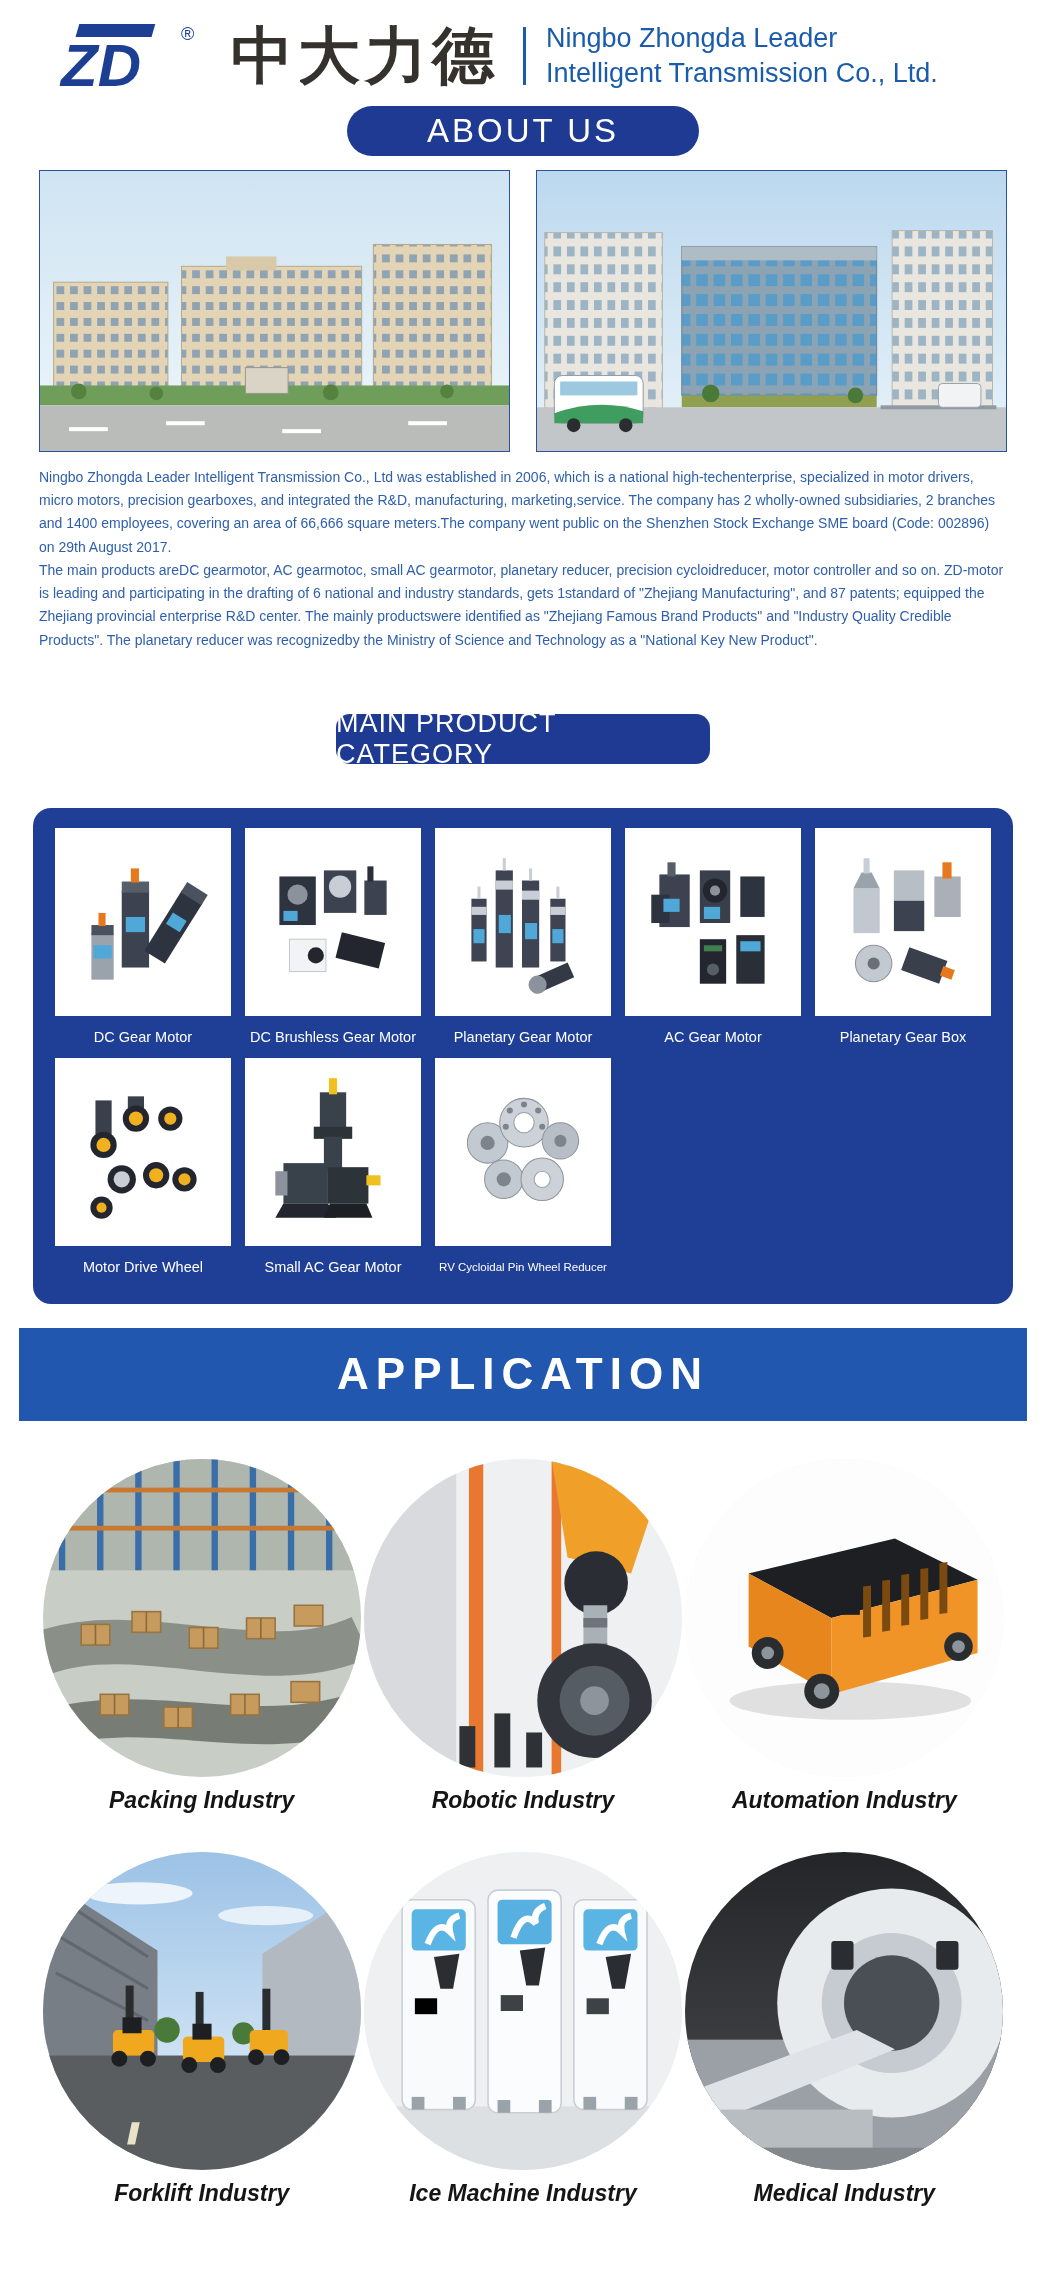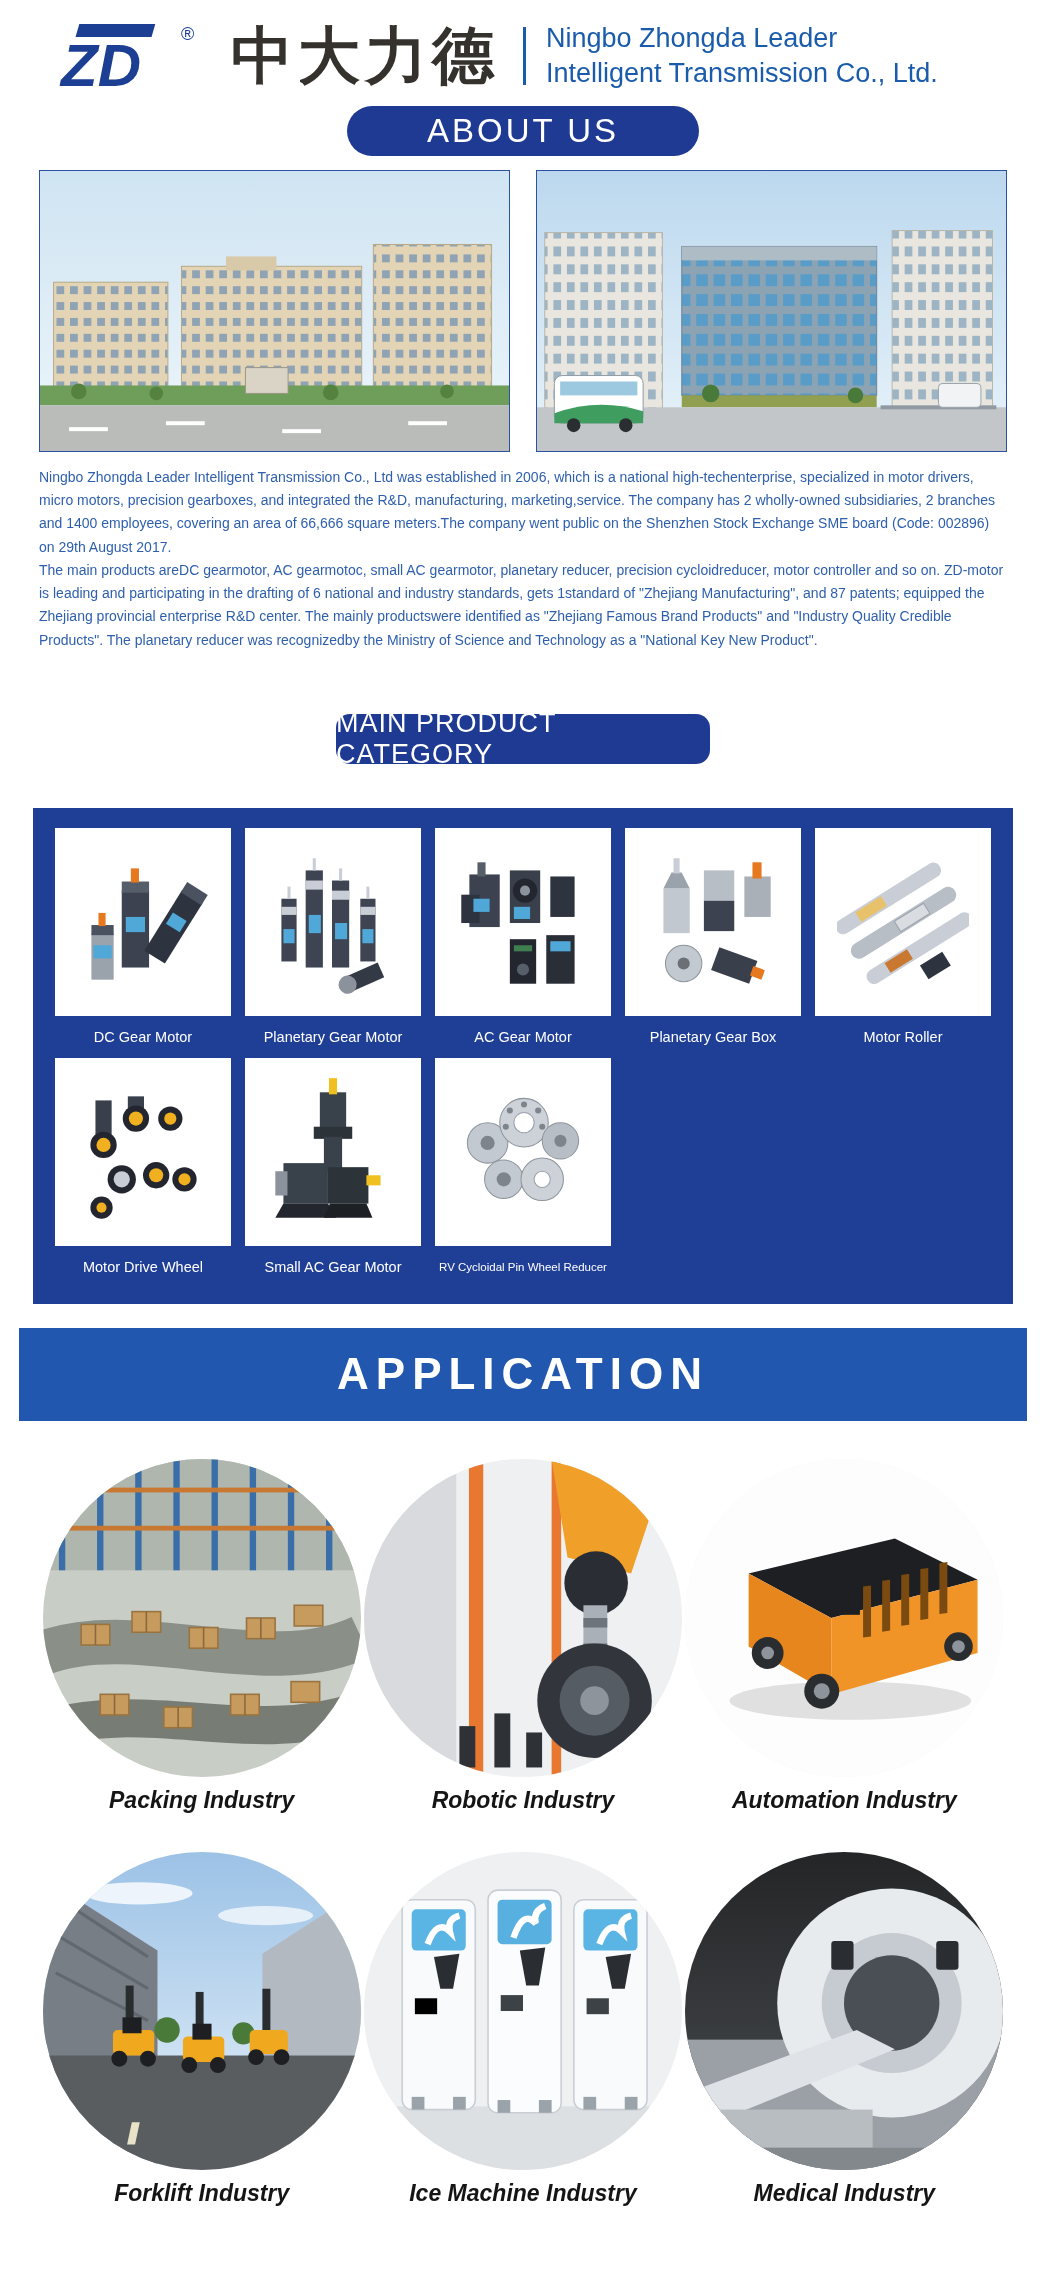--- a/index.html
+++ b/index.html
@@ -21,21 +21,21 @@
   
   .photos { display: flex; gap: 26px; padding: 14px 20px 0 20px; }
   .photo { flex: 1; height: 282px; border: 1px solid #2a52a0; background: #dfeaf2; }
   .photo svg { width: 100%; height: 100%; display: block; }
 
   
   .about-text { margin: 14px 20px 0 20px; color: #2e5fad; font-size: 14px; line-height: 1.66; }
   .about-text p { margin: 0; }
 
   
-  .product-grid { margin: 44px 14px 0 14px; background: #1f3f96; padding: 20px 22px 16px 22px; display: grid; grid-template-columns: repeat(5, 1fr); column-gap: 14px; }
+  .product-grid { margin: 44px 14px 0 14px; background: #1f3f96; padding: 20px 22px 16px 22px; display: grid; grid-template-columns: repeat(5, 1fr); column-gap: 14px; border-radius: 18px; }
   .cell { display: flex; flex-direction: column; }
   .cell-img { background: #fff; height: 188px; display: flex; align-items: center; justify-content: center; overflow: hidden; }
   .cell-label { color: #fff; text-align: center; font-size: 14.5px; padding: 13px 2px 13px 2px; }
   .cell-label.small { font-size: 11.5px; padding-top: 15px; }
 
   
   .app-band { margin-top: 24px; background: #2157ae; height: 93px; display: flex; align-items: center; justify-content: center; color: #fff; font-size: 44px; font-weight: 800; letter-spacing: 7px; }
   .app-row { display: flex; justify-content: space-between; margin: 38px 22px 0 22px; }
   .app-item { width: 322px; text-align: center; }
   .app-circle { width: 318px; height: 318px; border-radius: 50%; overflow: hidden; margin: 0 auto; background: #f2f2f2; }
@@ -159,20 +159,37 @@
           <g transform="rotate(32 95 90)">
               <rect x="83" y="55" width="24" height="70" fill="#2e3340"></rect>
               <rect x="83" y="45" width="24" height="12" fill="#4a5260"></rect>
               <rect x="87" y="78" width="16" height="13" fill="#4fa8d8"></rect>
             </g>
         </svg>
       </div>
       <div class="cell-label">DC Gear Motor</div>
     </div>
 
+    <div class="cell">
+      <div class="cell-img">
+        <svg width="132" height="172" viewBox="0 0 130 170" aria-hidden="true">
+          <rect x="12" y="40" width="36" height="48" fill="#2e3340"></rect>
+            <circle cx="30" cy="58" r="10" fill="#8b929c"></circle>
+          <rect x="16" y="74" width="14" height="10" fill="#4fa8d8"></rect>
+          <rect x="56" y="34" width="32" height="42" fill="#3c4250"></rect>
+            <circle cx="72" cy="50" r="11" fill="#c9ced6"></circle>
+          <rect x="96" y="44" width="22" height="34" fill="#3c4250"></rect>
+            <rect x="99" y="30" width="6" height="15" fill="#2a2e36"></rect>
+          <rect x="22" y="102" width="36" height="32" fill="#f2f3f5" stroke="#c3c8ce"></rect>
+            <circle cx="48" cy="118" r="8" fill="#23262e"></circle>
+          <rect x="70" y="100" width="44" height="26" transform="rotate(14 92 113)" fill="#23262e"></rect>
+        </svg>
+      </div>
+      <div class="cell-label">DC Brushless Gear Motor</div>
+    </div>
 
     <div class="cell">
       <div class="cell-img">
         <svg width="132" height="172" viewBox="0 0 130 170" aria-hidden="true">
           <g fill="#3e4452">
               <rect x="14" y="62" width="15" height="62"></rect>
               <rect x="38" y="34" width="17" height="96"></rect>
               <rect x="64" y="44" width="17" height="86"></rect>
               <rect x="92" y="62" width="15" height="62"></rect>
             </g>
@@ -237,36 +254,20 @@
             <circle cx="36" cy="126" r="6" fill="#6a7076"></circle>
           <g transform="rotate(20 86 128)">
               <rect x="66" y="116" width="40" height="24" fill="#39404c"></rect>
               <rect x="104" y="122" width="12" height="10" fill="#e6781e"></rect>
             </g>
         </svg>
       </div>
       <div class="cell-label">Planetary Gear Box</div>
     </div>
 
-    <div class="cell">
-      <div class="cell-img">
-        <svg width="132" height="172" viewBox="0 0 130 170" aria-hidden="true">
-          <g transform="rotate(-32 65 85)">
-            <rect x="5" y="50" width="120" height="15" rx="7" fill="#c9ced6"></rect>
-            <rect x="5" y="78" width="120" height="16" rx="8" fill="#b8bec6"></rect>
-            <rect x="5" y="108" width="120" height="15" rx="7" fill="#c9ced6"></rect>
-            <rect x="30" y="52" width="30" height="11" fill="#e8c26a"></rect>
-            <rect x="58" y="80" width="34" height="12" fill="#d9dce0" stroke="#9aa2ac"></rect>
-            <rect x="28" y="110" width="26" height="11" fill="#c87830"></rect>
-          </g>
-          <rect x="84" y="120" width="26" height="16" transform="rotate(-32 97 128)" fill="#2e3340"></rect>
-        </svg>
-      </div>
-      <div class="cell-label">Motor Roller</div>
-    </div>
 
     <div class="cell">
       <div class="cell-img">
         <svg width="132" height="172" viewBox="0 0 130 170" aria-hidden="true">
           <rect x="18" y="34" width="16" height="34" fill="#39404c"></rect>
           <circle cx="26" cy="78" r="13" fill="#23262e"></circle>
             <circle cx="26" cy="78" r="7" fill="#f0b020"></circle>
           <rect x="50" y="30" width="16" height="12" fill="#39404c"></rect>
           <circle cx="58" cy="52" r="13" fill="#23262e"></circle>
             <circle cx="58" cy="52" r="7" fill="#f0b020"></circle>

